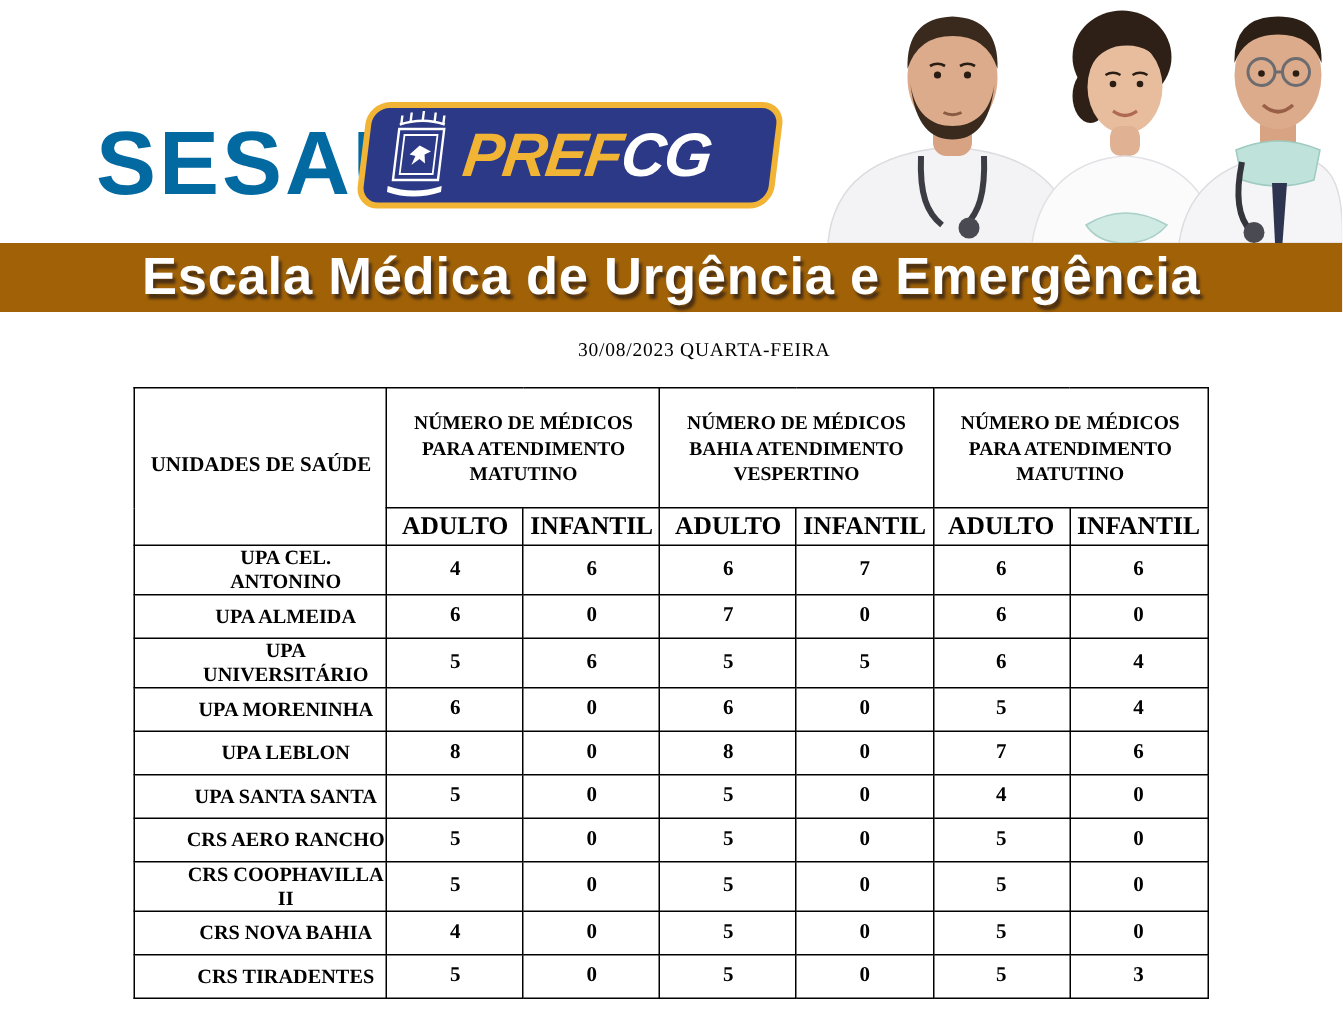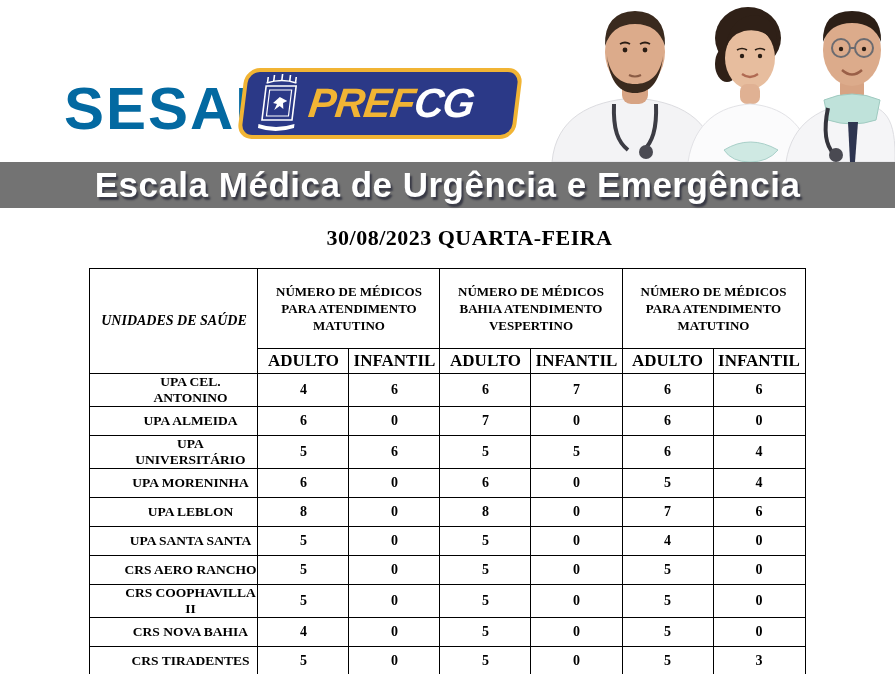--- a/index.html
+++ b/index.html
@@ -15,34 +15,34 @@
                  background:#2b3987; border:4px solid #f1b434; border-radius:15px;
                  transform:skewX(-7deg); display:flex; align-items:center; padding-left:12px; }
   .prefcg-text { font-size:41px; font-weight:bold; font-style:italic; letter-spacing:-1px;
                  margin-left:8px; white-space:nowrap; }
   .prefcg-text .pref { color:#f1b434; }
   .prefcg-text .cg { color:#ffffff; }
   .emblem { width:44px; height:62px; flex:0 0 auto; }
   .doctors { position:absolute; right:0; top:0; width:365px; height:162px; }
 
   
-  .banner { height:46px; background:#737373; display:flex; align-items:center; justify-content:center; }
+  .banner { height:46px; background:#a16207; display:flex; align-items:center; justify-content:center; }
   .banner-title { color:#ffffff; font-size:35px; font-weight:bold; letter-spacing:0.5px;
                   text-shadow:2px 3px 2px rgba(5,8,30,0.55); white-space:nowrap; }
 
   
   .date-line { margin-top:17px; text-align:center; font-family:"Liberation Serif", serif;
-               font-weight:bold; font-size:22px; color:#000; letter-spacing:0.5px;padding-left:44px; }
+               font-weight:normal; font-size:13px; color:#000; letter-spacing:0.5px;padding-left:44px; }
 
   
   table.schedule { border-collapse:collapse; margin:17px auto 0; width:716px; table-layout:fixed;
                    font-family:"Liberation Serif", serif; color:#000; }
   .schedule th, .schedule td { border:1.6px solid #000; text-align:center; vertical-align:middle;
                                font-weight:bold; }
-  .schedule th.unit-hd { font-size:14px;font-style:italic; }
+  .schedule th.unit-hd { font-size:14px; }
   .schedule th.group { font-size:13px; line-height:1.32; padding:14px 8px; height:50px; }
   .schedule th.sub { font-size:17px; height:25px; }
   .schedule td { font-size:14px; height:29px; }
   .schedule td.u { font-size:13.5px;padding-left:33px; }
 </style>
 </head>
 <body>
 
 <div class="page">
 

